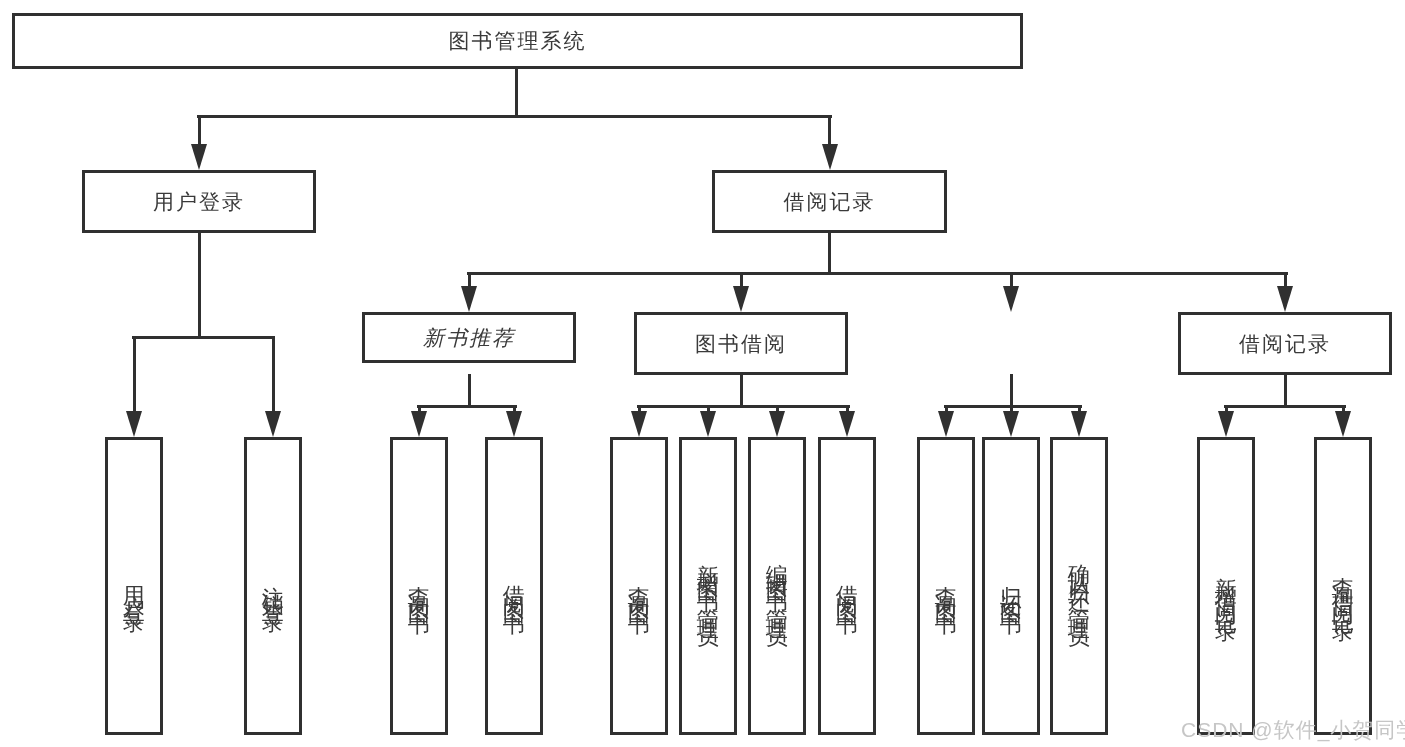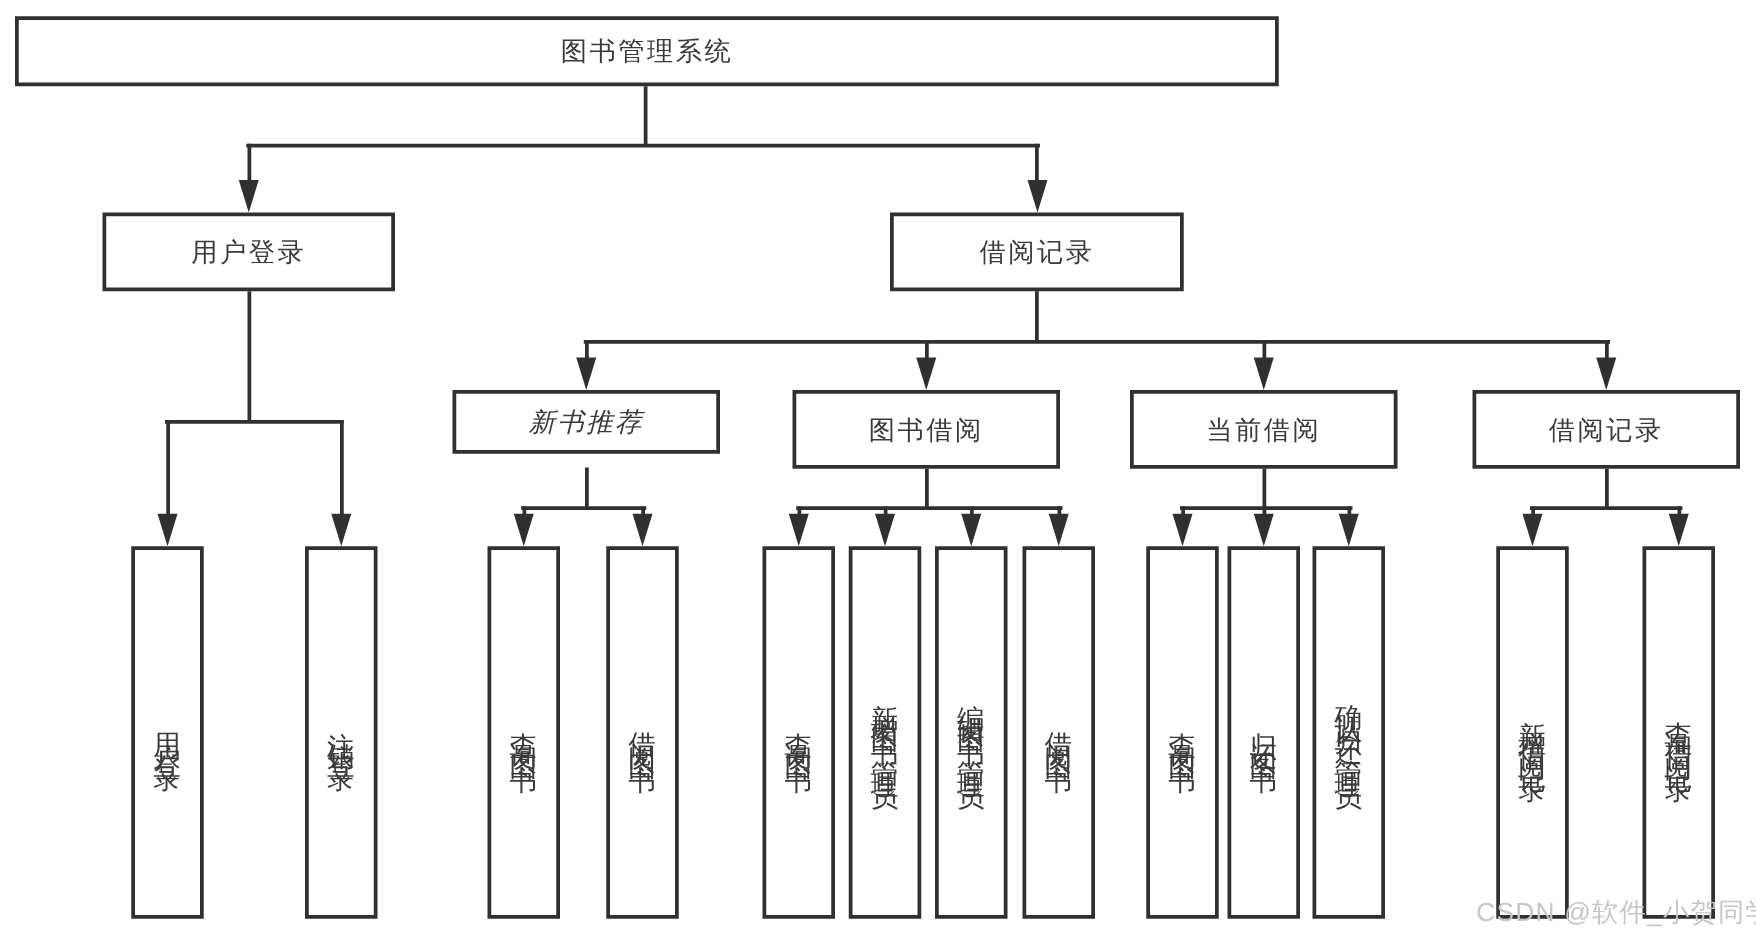--- a/index.html
+++ b/index.html
@@ -59,21 +59,20 @@
 
 <div id="canvas">
 
   <div class="box" style="left:12px;top:13px;width:1011px;height:56px;">图书管理系统</div>
 
   <div class="box" style="left:82px;top:170px;width:234px;height:63px;">用户登录</div>
   <div class="box" style="left:712px;top:170px;width:235px;height:63px;">借阅记录</div>
 
   <div class="box" style="left:362px;top:312px;width:214px;height:51px;font-style:italic;">新书推荐</div>
   <div class="box" style="left:634px;top:312px;width:214px;height:63px;">图书借阅</div>
-  <div class="box" style="left:904px;top:312px;width:214px;height:63px;">当前借阅</div>
   <div class="box" style="left:1178px;top:312px;width:214px;height:63px;">借阅记录</div>
 
   <div class="box vbox" style="left:105px;top:437px;width:58px;height:298px;">用户登录</div>
   <div class="box vbox" style="left:244px;top:437px;width:58px;height:298px;">注销登录</div>
 
   <div class="box vbox" style="left:390px;top:437px;width:58px;height:298px;">查询图书</div>
   <div class="box vbox" style="left:485px;top:437px;width:58px;height:298px;">借阅图书</div>
 
   <div class="box vbox" style="left:610px;top:437px;width:58px;height:298px;">查询图书</div>
   <div class="box vbox" style="left:679px;top:437px;width:58px;height:298px;">新增图书（管理员）</div>

